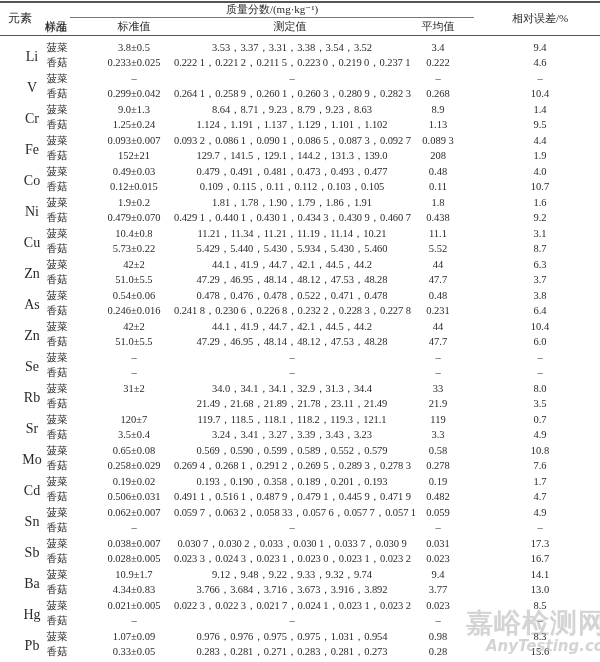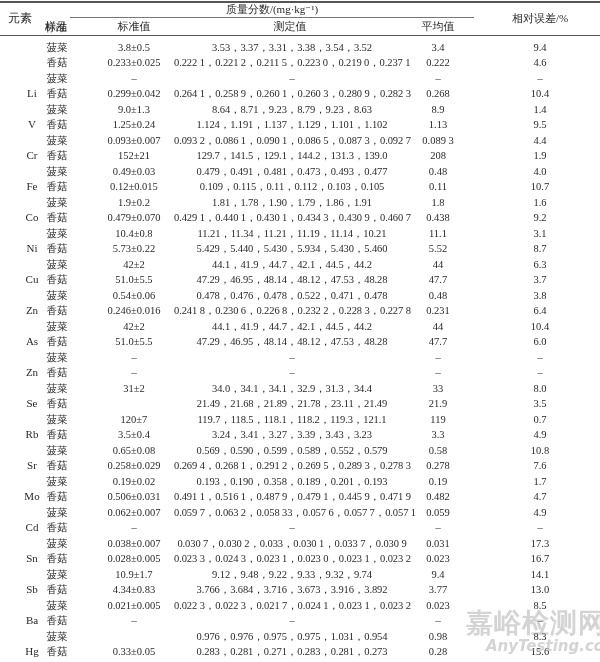--- a/index.html
+++ b/index.html
@@ -5,21 +5,21 @@
     html, body { margin: 0; padding: 0; background: #ffffff; }
     body { width: 600px; height: 662px; overflow: hidden; position: relative;
       font-family: "Liberation Serif", "DejaVu Serif", serif; color: #2a2a2a; }
     .tbl { position: absolute; left: 0; top: 0; width: 600px; }
     .rule-top { position: absolute; left: 0; top: 1px; width: 600px; height: 2px; background: #555; }
     .rule-mid { position: absolute; left: 70px; top: 17px; width: 404px; height: 1px; background: #777; }
     .rule-head { position: absolute; left: 0; top: 35px; width: 600px; height: 1px; background: #555; }
     .h { position: absolute; font-size: 11px; line-height: 14px; white-space: nowrap; }
     .h.center { transform: translateX(-50%); text-align: center; }
     .group { position: absolute; left: 0; width: 600px; height: 34px; }
-    .el { position: absolute; left: 20px; top: 10px; width: 24px; text-align: center; font-size: 11px; line-height: 14px; margin-top: 36px; }
+    .el { position: absolute; left: 20px; top: 10px; width: 24px; text-align: center; font-size: 14px; line-height: 14px; }
     .line { position: absolute; left: 0; width: 600px; height: 15px; font-size: 10.5px; line-height: 15px; }
     .line.l1 { top: 0px; }
     .line.l2 { top: 15px; }
     .c-sample { position: absolute; left: 44px; width: 26px; text-align: center; }
     .c-std { position: absolute; left: 70px; width: 128px; text-align: center; }
     .c-meas { position: absolute; left: 174px; width: 236px; text-align: center; white-space: nowrap; letter-spacing: -0.1px; }
     .c-avg { position: absolute; left: 408px; width: 60px; text-align: center; }
     .c-err { position: absolute; left: 520px; width: 40px; text-align: center; }
     .watermark { position: absolute; left: 466px; top: 605px; width: 140px; height: 55px; pointer-events: none; }
     .wm-cn { position: absolute; left: 0; top: 0; font-family: "DejaVu Sans", sans-serif; font-size: 27px; font-weight: bold; color: rgba(160,160,160,0.45); letter-spacing: 1px; white-space: nowrap; }
@@ -364,20 +364,21 @@
           <div class="c-std">–</div>
           <div class="c-meas">–</div>
           <div class="c-avg">–</div>
           <div class="c-err">–</div>
         </div>
       </div>
       <div class="group" style="top: 629px;">
         <div class="el">Pb</div>
         <div class="line l1">
           <div class="c-sample">菠菜</div>
+          <div class="c-std">1.07±0.09</div>
           <div class="c-meas">0.976，0.976，0.975，0.975，1.031，0.954</div>
           <div class="c-avg">0.98</div>
           <div class="c-err">8.3</div>
         </div>
         <div class="line l2">
           <div class="c-sample">香菇</div>
           <div class="c-std">0.33±0.05</div>
           <div class="c-meas">0.283，0.281，0.271，0.283，0.281，0.273</div>
           <div class="c-avg">0.28</div>
           <div class="c-err">15.6</div>

